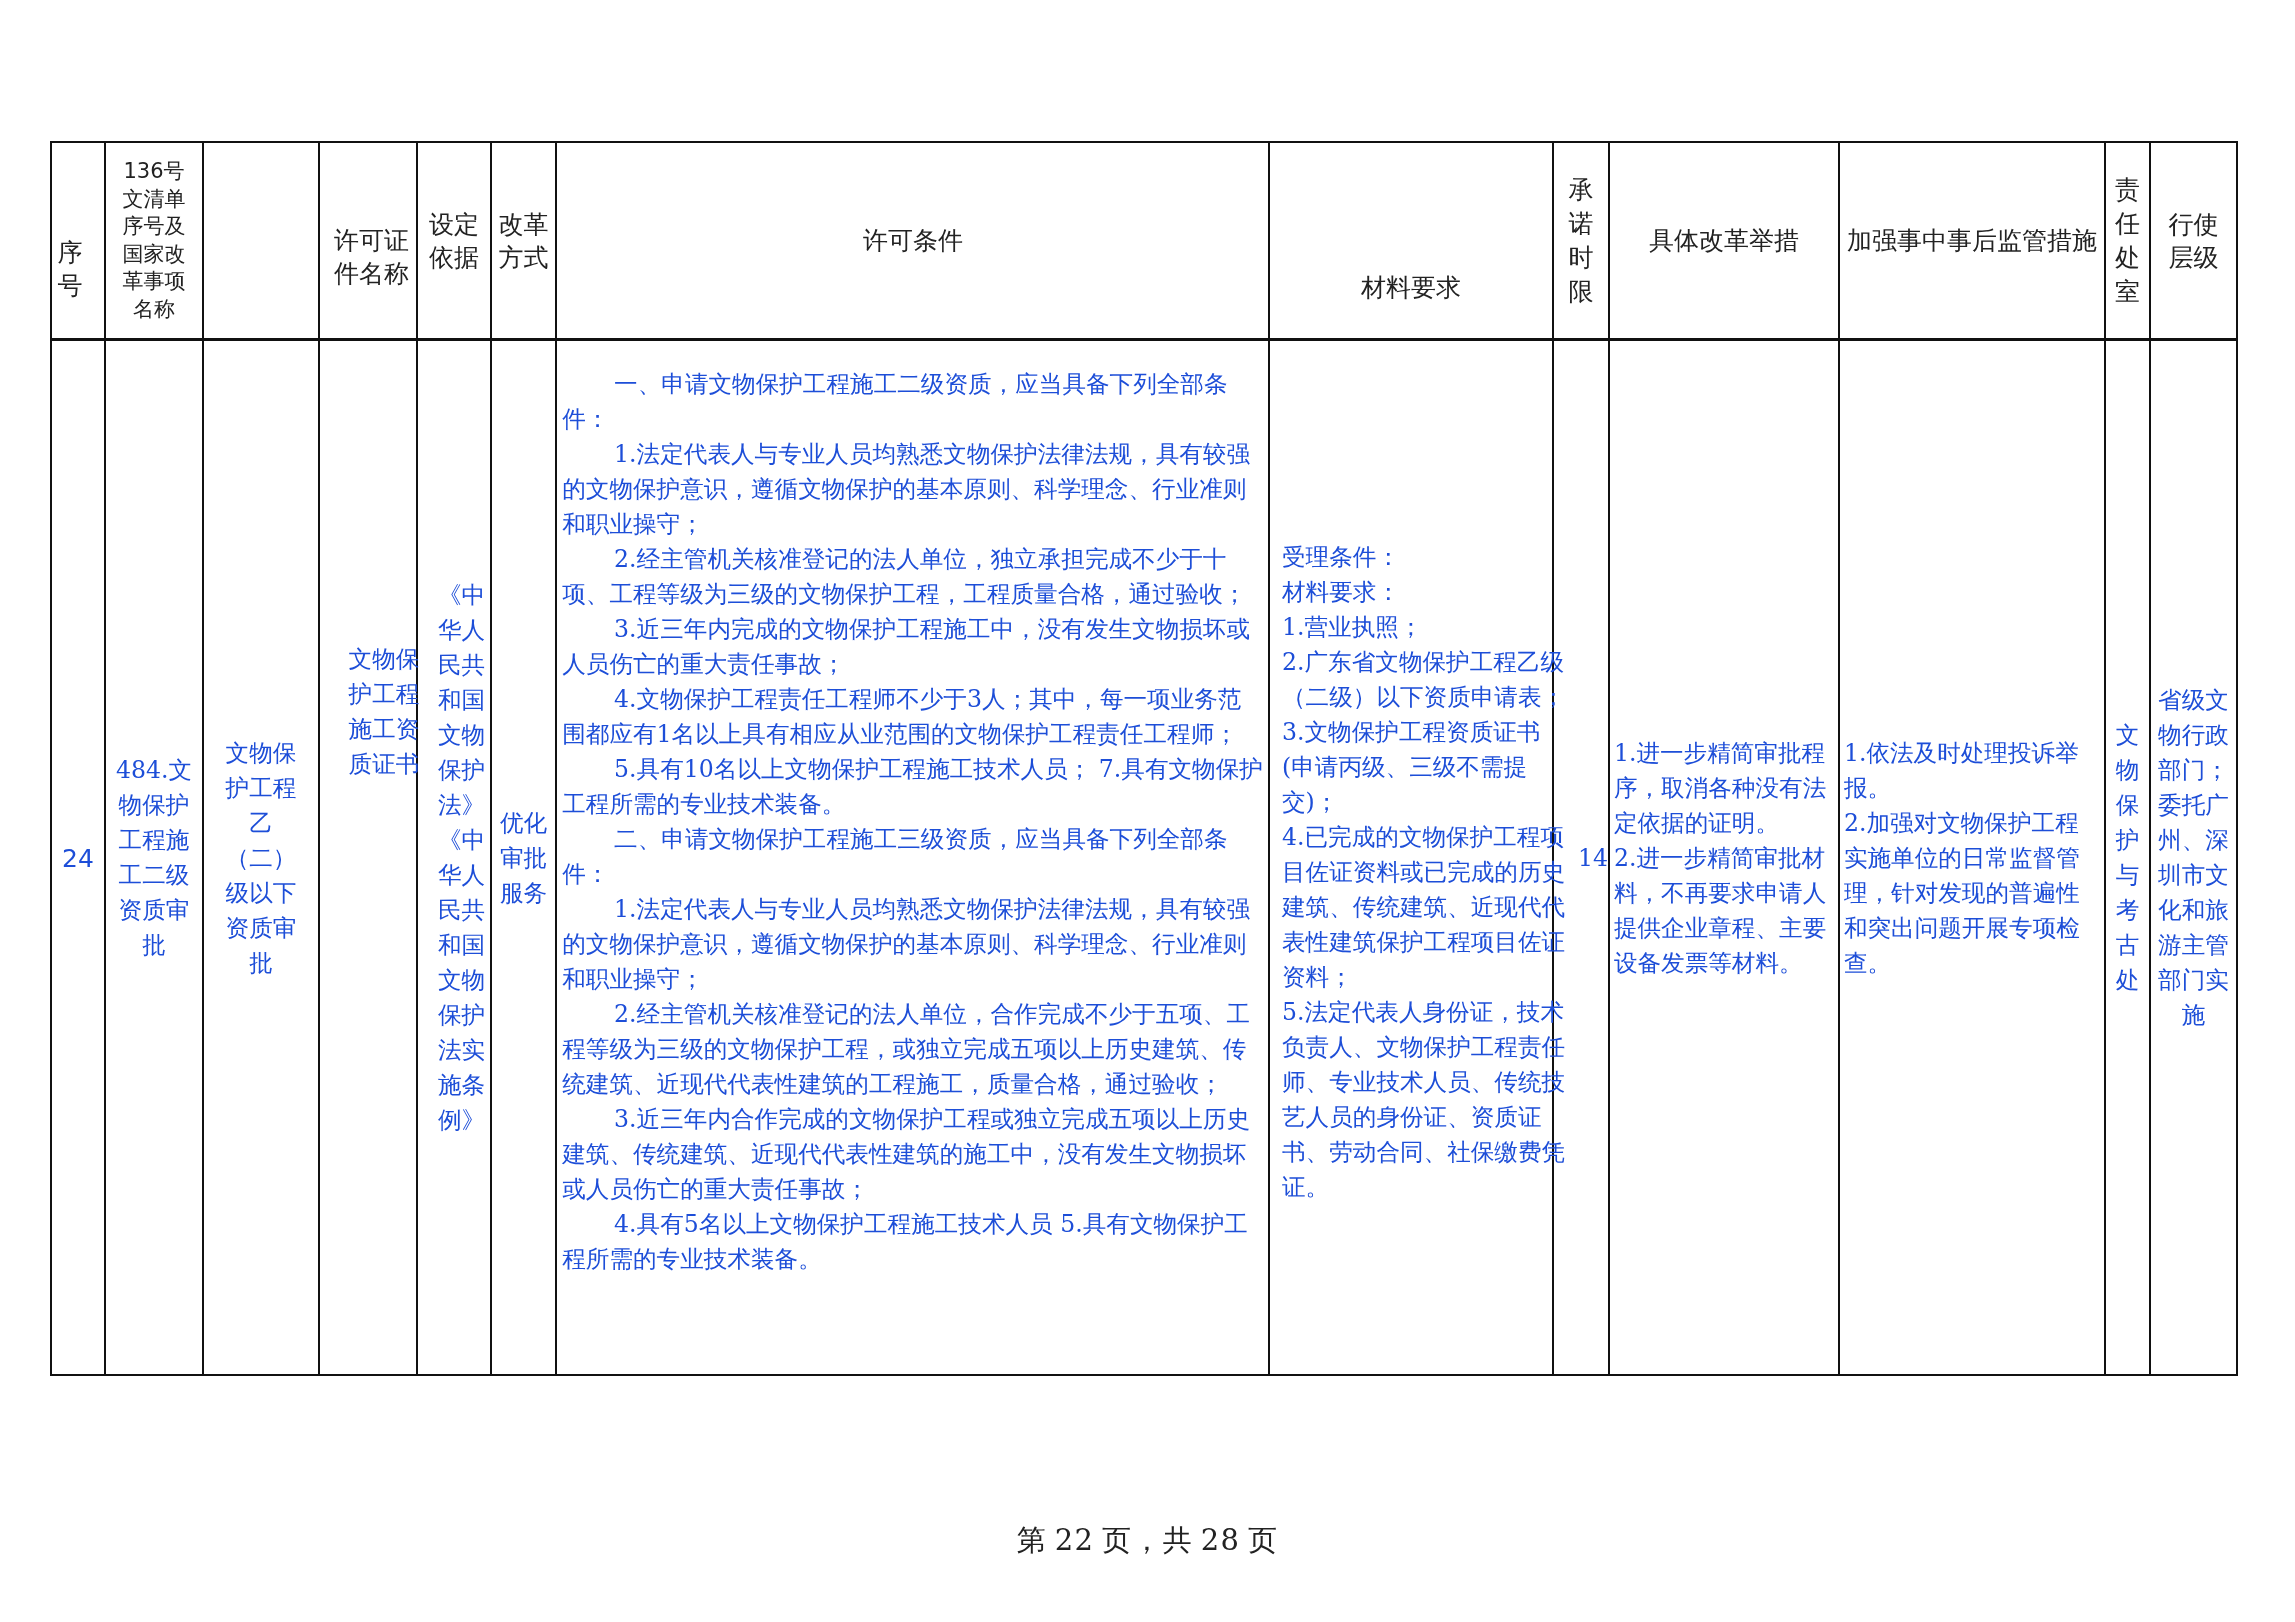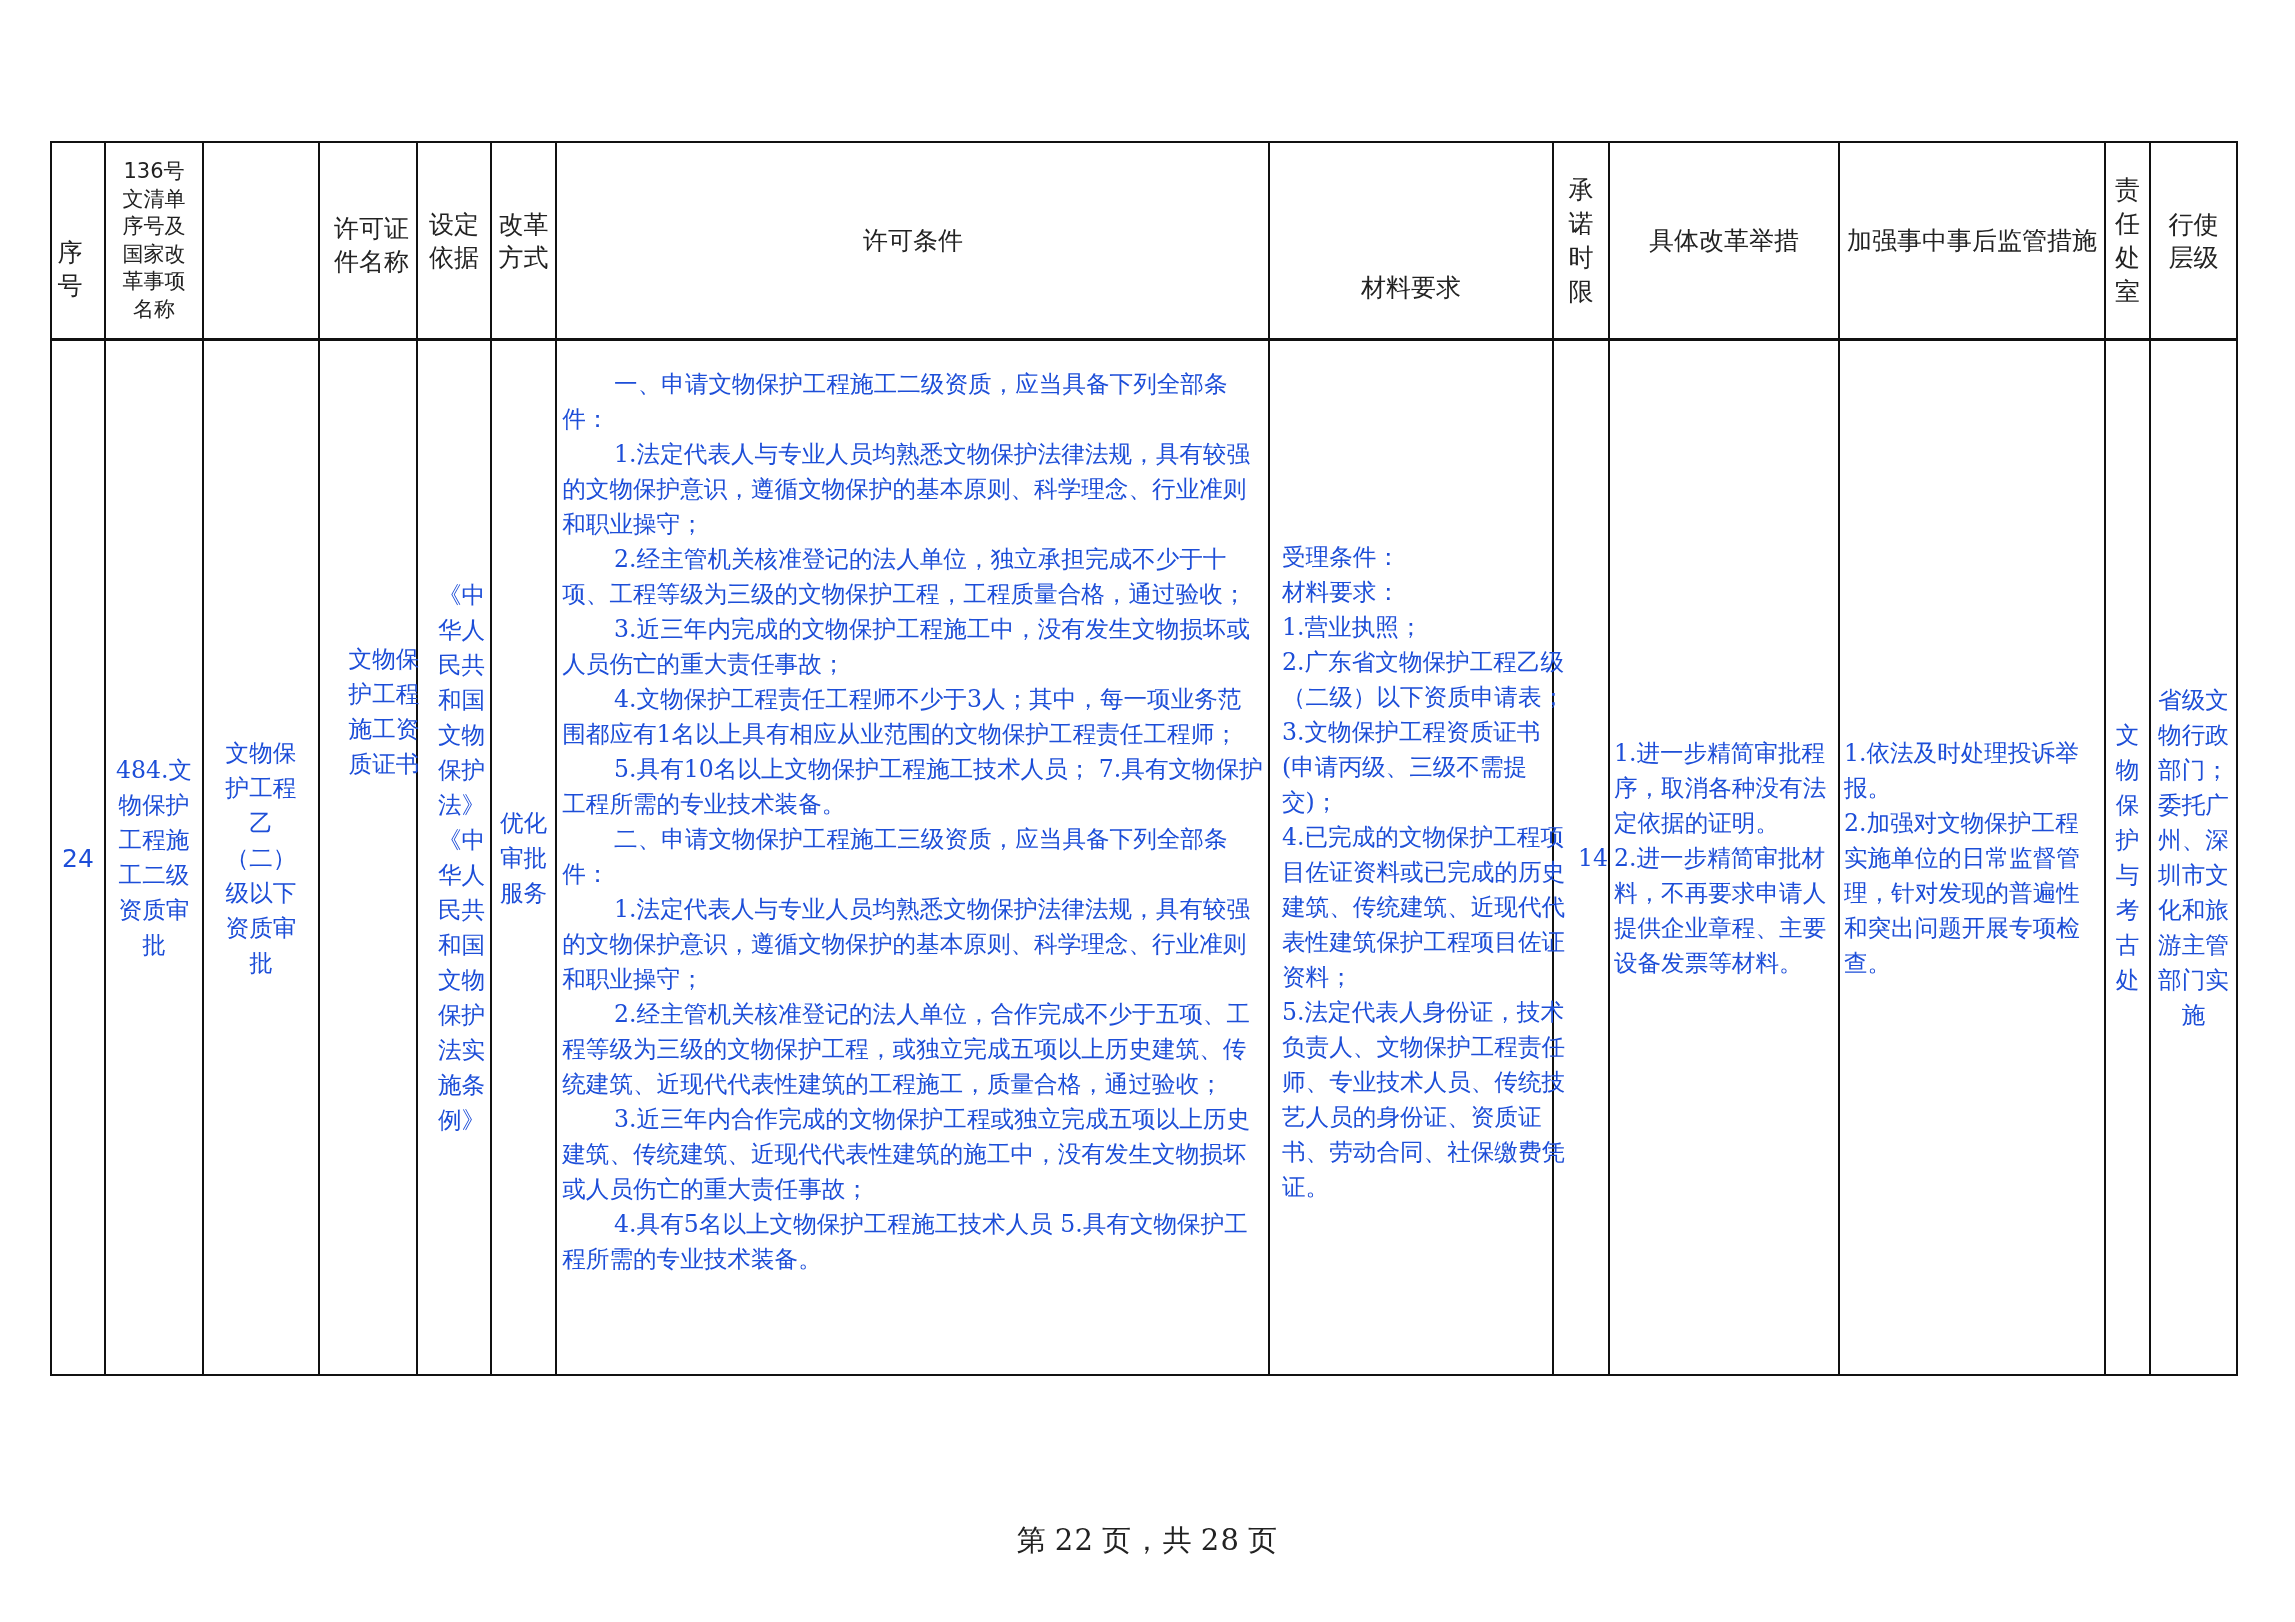--- a/index.html
+++ b/index.html
@@ -38,21 +38,21 @@
   <div class="vline" style="left:2052px"></div>
   <div class="vline" style="left:2097px"></div>
   <div class="hdr-line"></div>
 
   <div class="cell hcell vtext" style="left:0;top:4px;width:36px;height:195px;padding:0 13px;margin-top:24px;">
       <span>序号</span>
     </div>
   <div class="cell hcell vtext" style="left:54px;top:0;width:96px;height:195px;padding:0 14.4px;font-size:21px;line-height:27.5px;">
       <span>136号文清单序号及国家改革事项名称</span>
     </div>
-  <div class="cell hcell vtext" style="left:268px;top:4px;width:103px;height:195px;padding:0 5.2px;">
+  <div class="cell hcell vtext" style="left:268px;top:16px;width:103px;height:195px;padding:0 5.2px;">
       <span>许可证件名称</span>
     </div>
   <div class="cell hcell vtext" style="left:366px;top:0;width:72px;height:195px;padding:0 7.9px;">
       <span>设定依据</span>
     </div>
   <div class="cell hcell vtext" style="left:440px;top:0;width:63px;height:195px;padding:0 3.9px;">
       <span>改革方式</span>
     </div>
   <div class="cell hcell" style="left:505px;top:0;width:712px;height:195px;">
       <span>许可条件</span>

